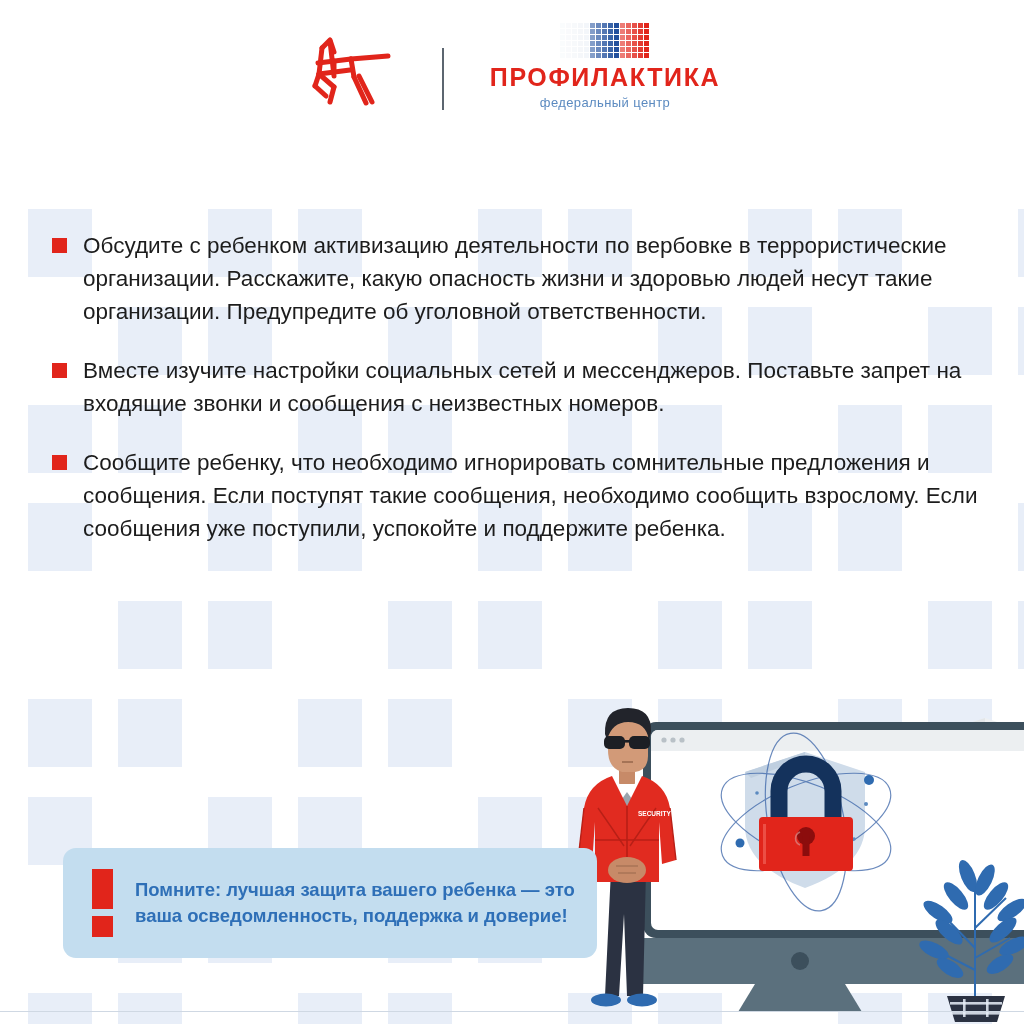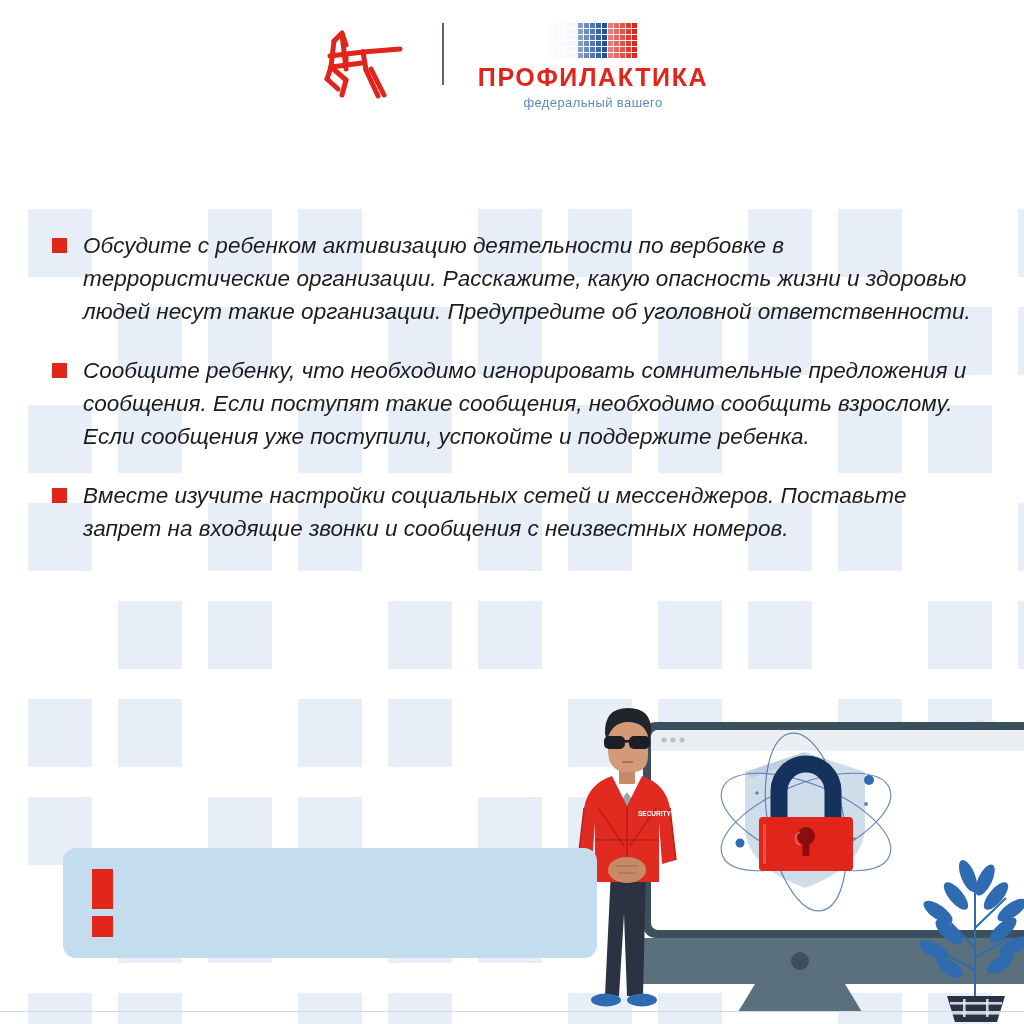--- a/index.html
+++ b/index.html
@@ -18,21 +18,21 @@
     overflow:hidden;z-index:0;
   }
   .bg-cell{position:absolute;background:#e8eef8;}
 
   
   .header{
     position:absolute;left:0;top:0;width:1024px;height:132px;
     background:#ffffff;z-index:5;
     display:flex;align-items:center;justify-content:center;
   }
-  .logo-row{display:flex;align-items:flex-start;gap:0px;}
+  .logo-row{display:flex;align-items:flex-end;gap:12px;}
   .logo-mark{width:92px;height:80px;}
   .logo-divider{width:2px;height:62px;background:#5c6670;margin:0 34px 0 34px;}
   .logo-brand{display:flex;flex-direction:column;align-items:center;}
   .flag-grid{
     display:grid;grid-template-columns:repeat(15,5px);grid-template-rows:repeat(6,5px);
     gap:1px;margin-bottom:7px;
   }
   .flag-cell{width:5px;height:5px;}
   .brand-name{
     font-size:25px;font-weight:bold;letter-spacing:1.6px;color:#e1251b;
@@ -49,21 +49,21 @@
     background:#e1251b;z-index:6;display:flex;align-items:center;
   }
   .title-text{
     color:#ffffff;font-size:29px;font-weight:bold;letter-spacing:.2px;
     margin-left:28px;white-space:nowrap;
     font-family:"Liberation Sans", sans-serif;
   }
 
   
   .bullets{position:absolute;left:0;top:203px;width:1024px;z-index:4;padding-top:26px;}
-  .bullet{display:flex;margin:0 0 26px 52px;max-width:930px;font-style:italic;}
+  .bullet{display:flex;margin:0 0 26px 52px;max-width:930px;}
   .bullet-marker{
     width:15px;height:15px;background:#e1251b;flex:0 0 15px;
     margin-top:9px;margin-right:16px;
   }
   .bullet-text{
     font-size:22.5px;line-height:33px;color:#1c1c1c;
     font-family:"Liberation Sans", sans-serif;
   }
 
   
@@ -280,39 +280,39 @@
             <span class="flag-cell" style="background: rgb(31, 78, 156); opacity: 0.77;"></span>
             <span class="flag-cell" style="background: rgb(31, 78, 156); opacity: 0.88;"></span>
             <span class="flag-cell" style="background: rgb(31, 78, 156); opacity: 0.99;"></span>
             <span class="flag-cell" style="background: rgb(225, 37, 27); opacity: 0.6;"></span>
             <span class="flag-cell" style="background: rgb(225, 37, 27); opacity: 0.7;"></span>
             <span class="flag-cell" style="background: rgb(225, 37, 27); opacity: 0.8;"></span>
             <span class="flag-cell" style="background: rgb(225, 37, 27); opacity: 0.9;"></span>
             <span class="flag-cell" style="background: rgb(225, 37, 27); opacity: 1;"></span>
           </span>
         <span class="brand-name">ПРОФИЛАКТИКА</span>
-        <span class="brand-sub">федеральный вашего</span>
+        <span class="brand-sub">федеральный центр</span>
       </span>
 
     </div>
   </div>
 
 
   <div class="bullets">
     <div class="bullet">
       <span class="bullet-marker"></span>
       <span class="bullet-text">Обсудите с ребенком активизацию деятельности по вербовке в террористические организации. Расскажите, какую опасность жизни и здоровью людей несут такие организации. Предупредите об уголовной ответственности.</span>
     </div>
     <div class="bullet">
       <span class="bullet-marker"></span>
-      <span class="bullet-text">Сообщите ребенку, что необходимо игнорировать сомнительные предложения и сообщения. Если поступят такие сообщения, необходимо сообщить взрослому. Если сообщения уже поступили, успокойте и поддержите ребенка.</span>
+      <span class="bullet-text">Вместе изучите настройки социальных сетей и мессенджеров. Поставьте запрет на входящие звонки и сообщения с неизвестных номеров.</span>
     </div>
     <div class="bullet">
       <span class="bullet-marker"></span>
-      <span class="bullet-text">Вместе изучите настройки социальных сетей и мессенджеров. Поставьте запрет на входящие звонки и сообщения с неизвестных номеров.</span>
+      <span class="bullet-text">Сообщите ребенку, что необходимо игнорировать сомнительные предложения и сообщения. Если поступят такие сообщения, необходимо сообщить взрослому. Если сообщения уже поступили, успокойте и поддержите ребенка.</span>
     </div>
   </div>
 
   <div class="illus">
     <svg width="1024" height="324" viewBox="0 0 1024 324">
 
       <g>
         <path d="M985 18 L1065 44 L1065 118 Q1065 164 985 192 Q905 164 905 118 L905 44 Z" fill="#eef0f2"></path>
         <path d="M985 18 L905 44 L912 50 L985 26 Z" fill="#e3e6e9"></path>
         <rect x="955" y="68" width="60" height="48" rx="8" fill="#e0e3e7"></rect>
@@ -433,15 +433,16 @@
       </svg><div></div>
     
     <div class="floor-line"></div>
   </div>
 
   <div class="callout">
     <span class="callout-icon">
       <span class="excl-bar"></span>
       <span class="excl-dot"></span>
     </span>
+    <span class="callout-text">Помните: лучшая защита вашего ребенка — это ваша осведомленность, поддержка и доверие!</span>
   </div>
 
 </div>
 
 </body></html>

